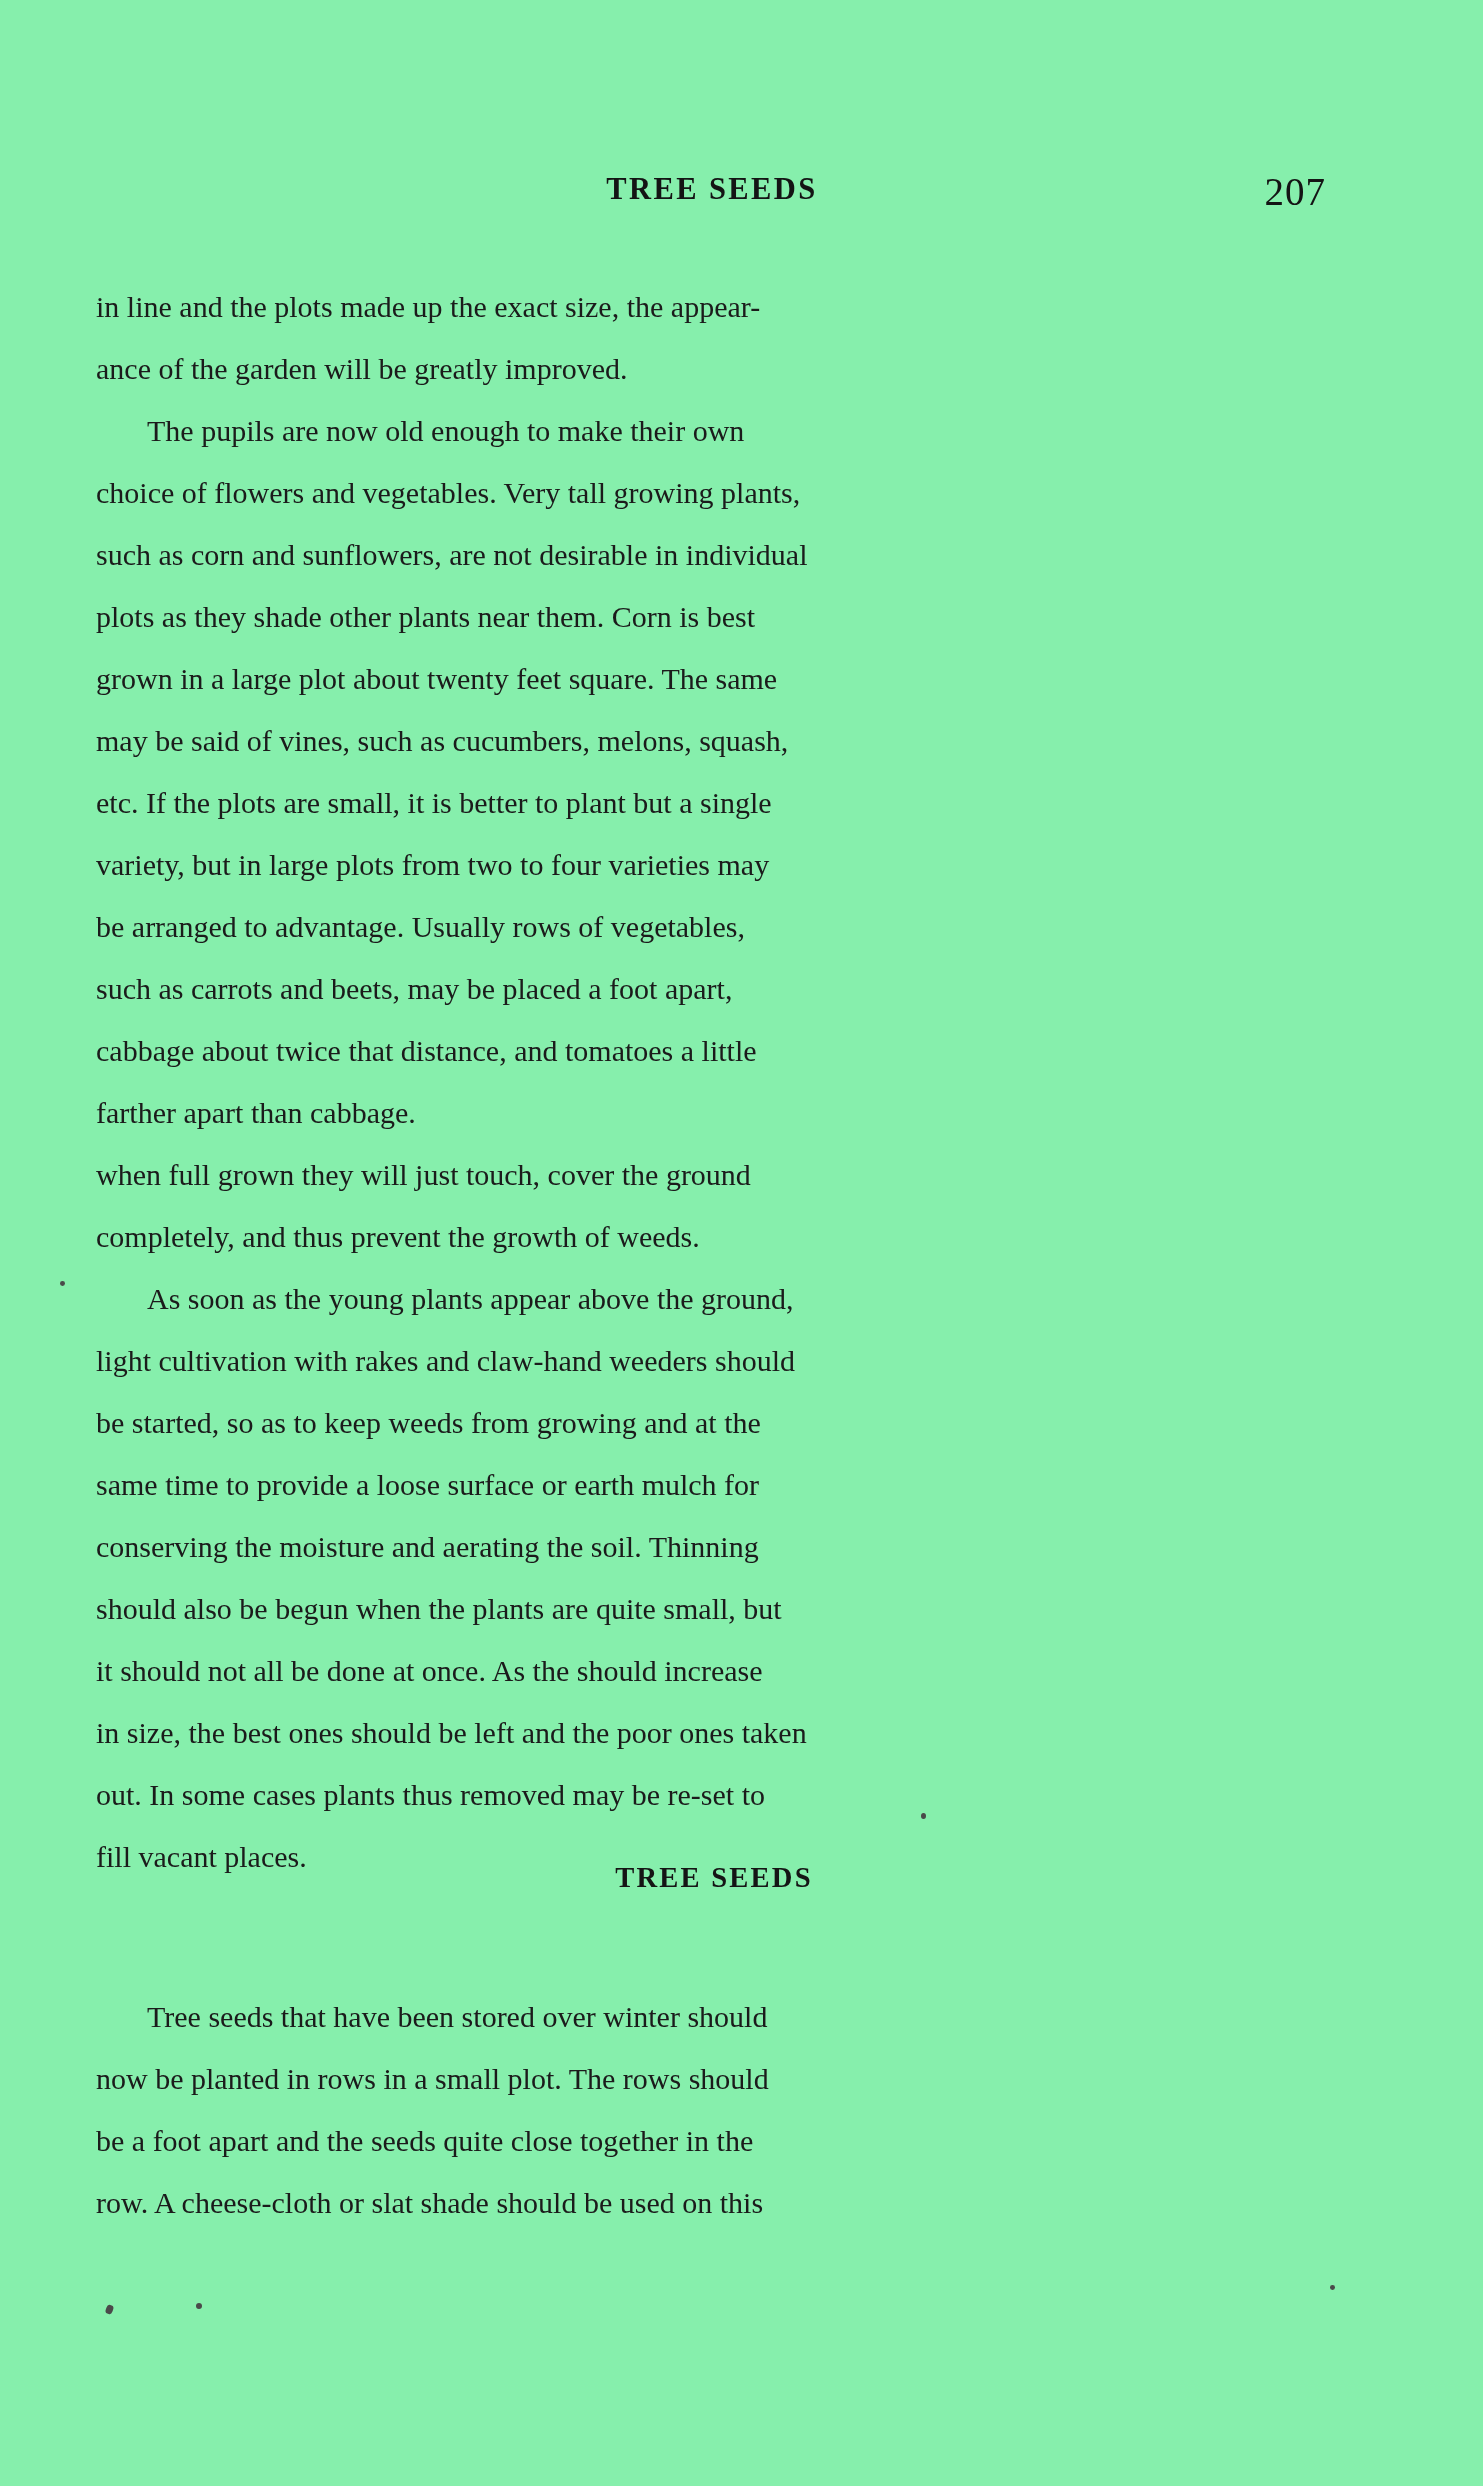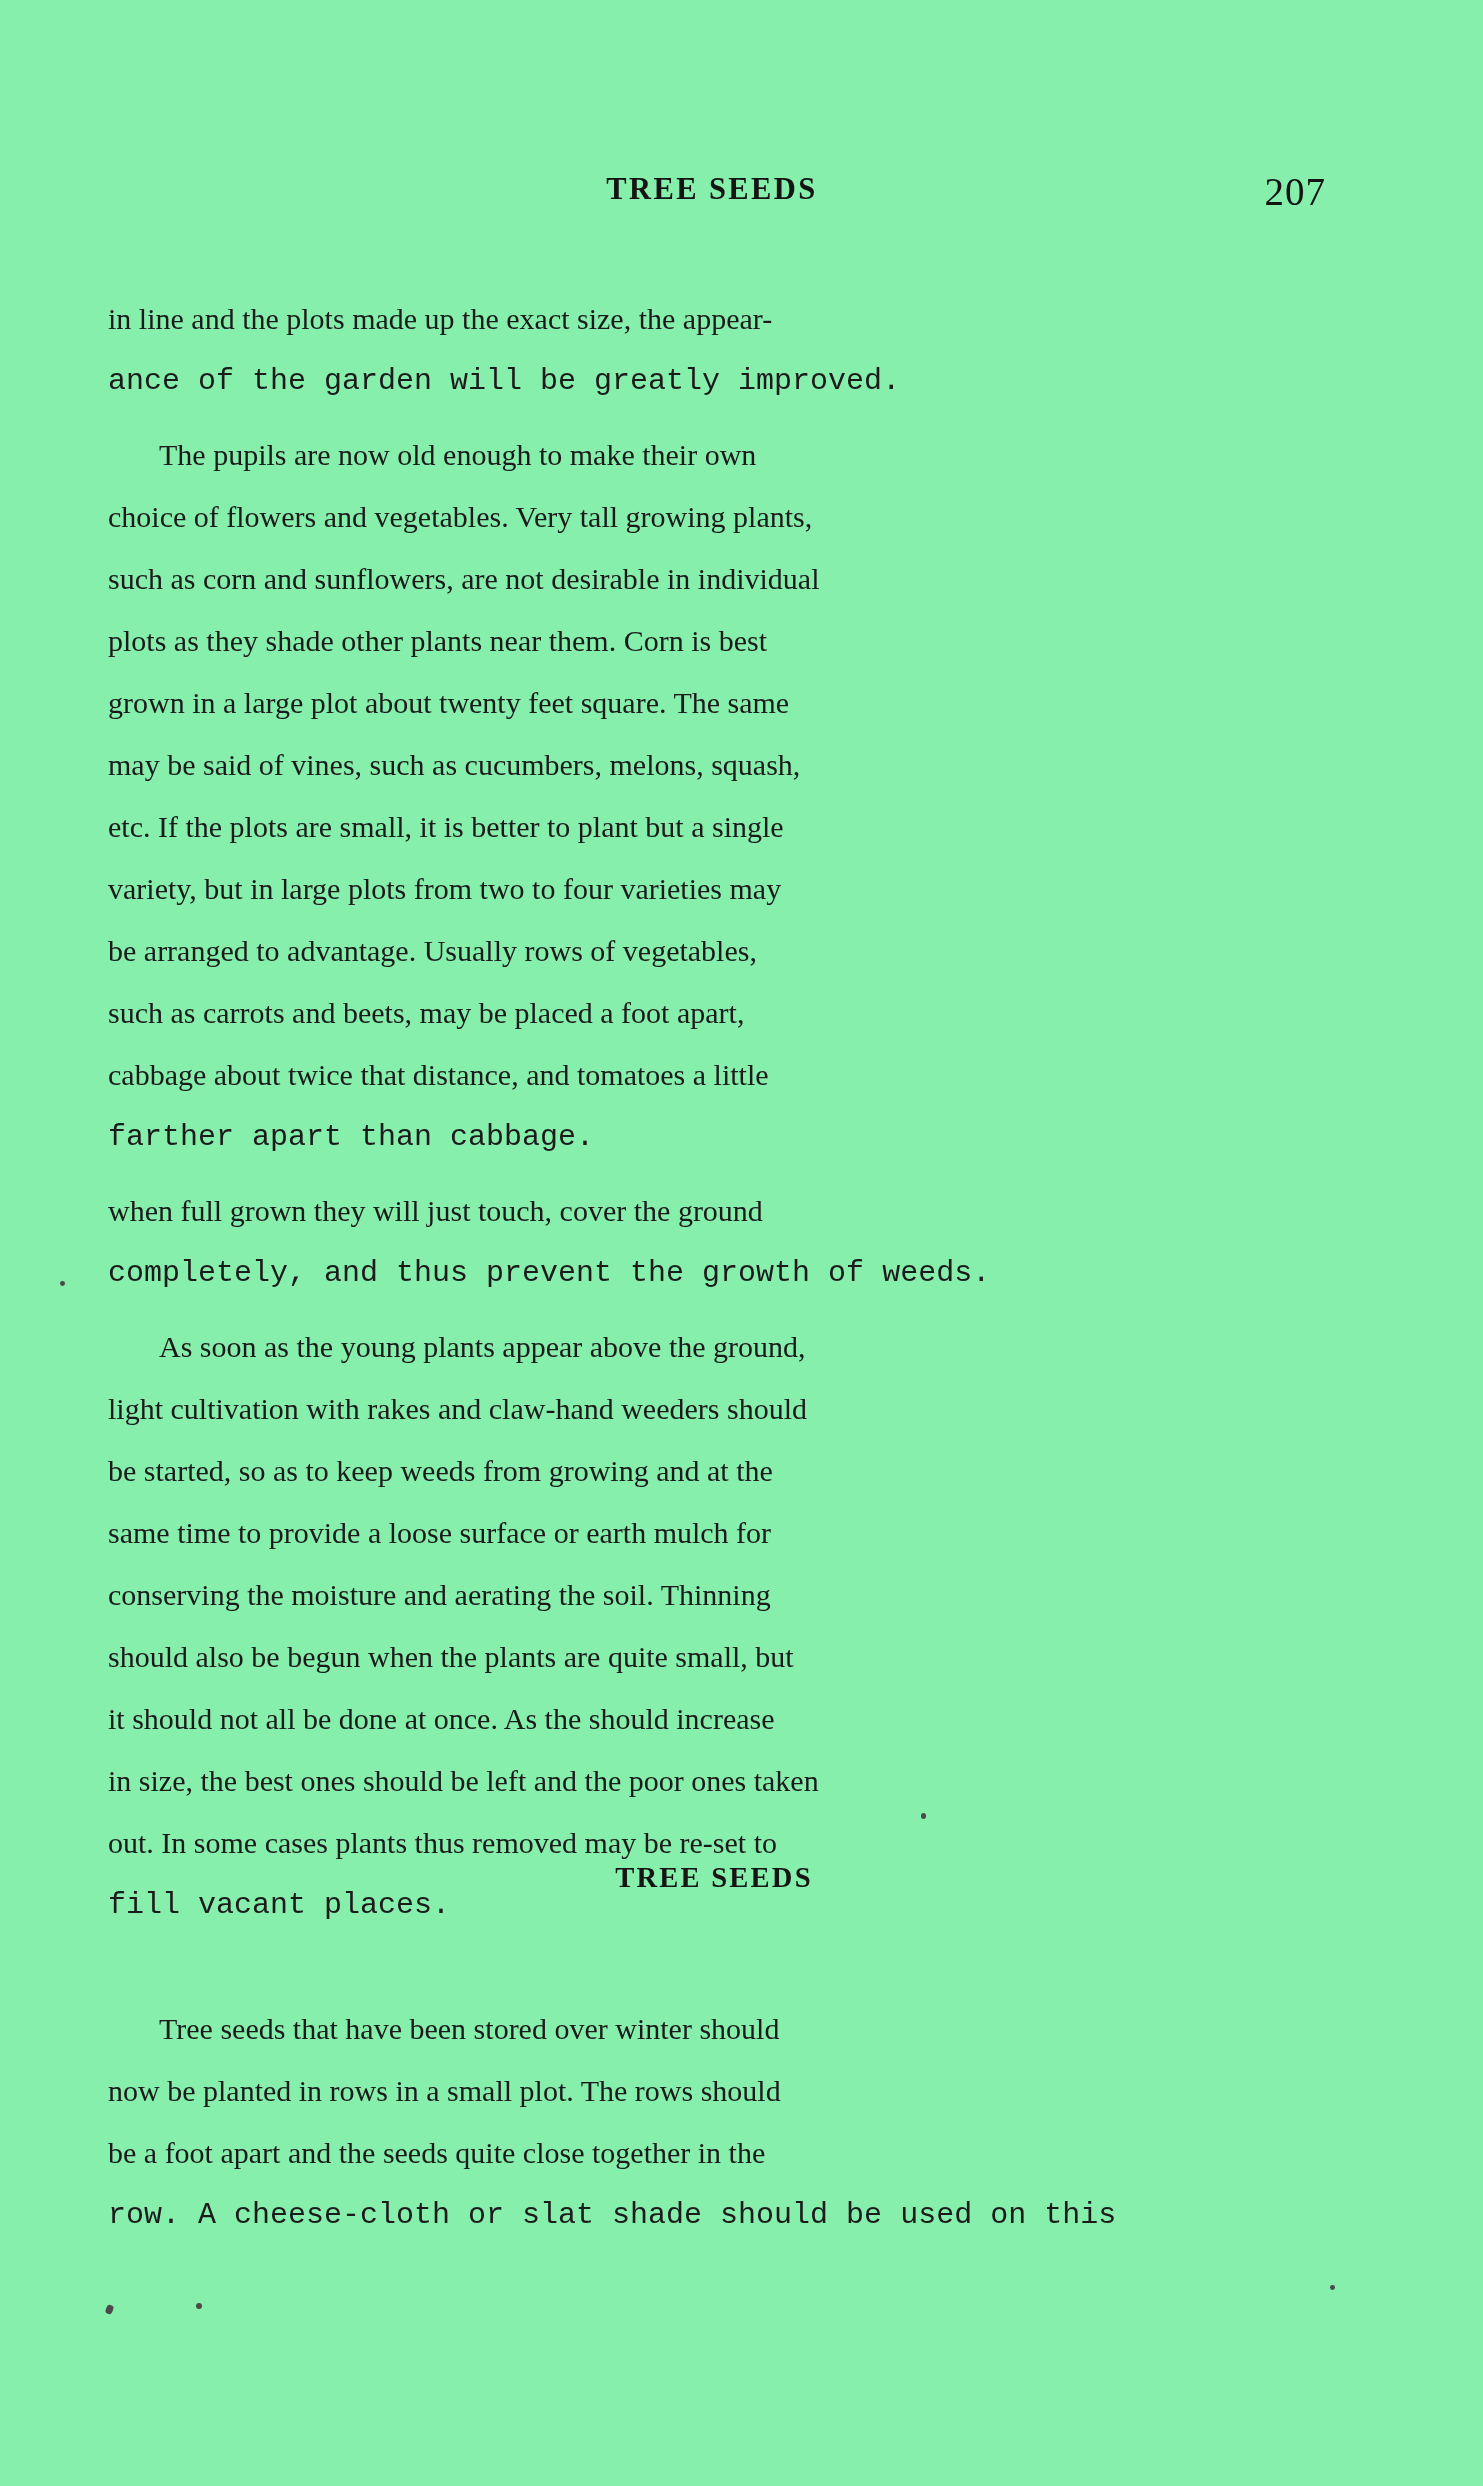--- a/index.html
+++ b/index.html
@@ -51,39 +51,38 @@
   .body-text {
     position: absolute;
     left: 96px;
     top: 276px;
     width: 1236px;
     font-size: 30px;
     line-height: 62px;
     color: #1b1b1b;
   }
   .para {
-    margin: 12px;
+    margin: 0;
     text-align: justify;
     text-align-last: left;
   }
   .line {
     display: block;
     white-space: nowrap;
   }
   
   .line.j {
     display: flex;
     justify-content: space-between;
   }
   .line.j > span {
     white-space: pre;
   }
   .line.last {
     display: block;
-    font-family: Liberation Mono, monospace;
   }
   .indent-space {
     display: inline-block;
     width: 51px;
   }
   .section-head {
     position: absolute;
     left: 96px;
     top: 1862px;
     width: 1236px;

